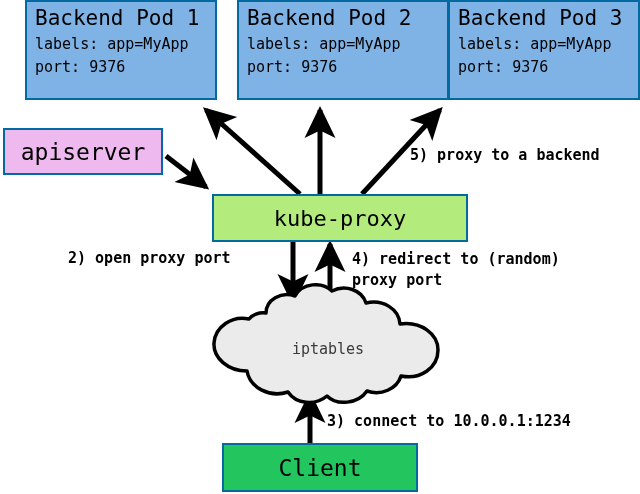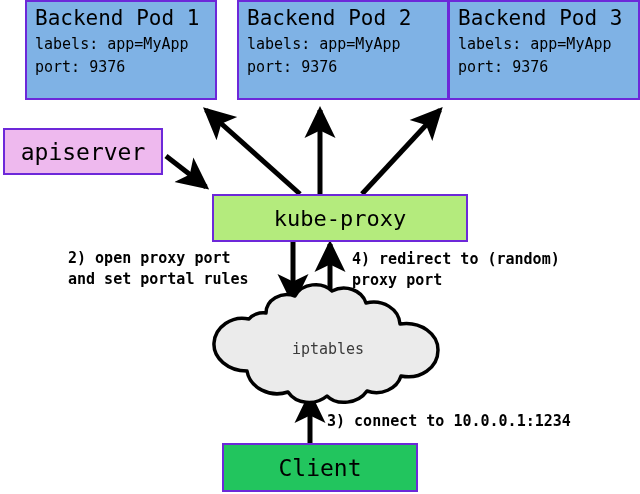--- a/index.html
+++ b/index.html
@@ -18,21 +18,21 @@
   #svg-layer {
     position: absolute;
     left: 0;
     top: 0;
     width: 640px;
     height: 494px;
   }
   .node {
     position: absolute;
     box-sizing: border-box;
-    border: 2px solid #6d28d9;
+    border: 2px solid #0369a1;
     z-index: 3;
   }
   .pod {
     background: #7fb2e5;
     padding: 2px 8px 0 8px;
   }
   .pod-title {
     font-size: 21px;
     line-height: 29px;
     color: #000;
@@ -167,26 +167,28 @@
 
   <div class="cloud-label" style="left:276px; top:340px; width:104px; text-align:center;">iptables</div>
 
   <div class="node client" style="left:222px; top:443px; width:196px; height:49px;">
     <div class="client-label">Client</div>
   </div>
 
 
   <div class="step" style="left:68px; top:248px;">
     <div>2) open proxy port</div>
-    <div>and set portal rules</div>
   </div>
 
   <div class="step" style="left:327px; top:411px;">
     <div>3) connect to 10.0.0.1:1234</div>
   </div>
 
   <div class="step" style="left:352px; top:249px;">
     <div>4) redirect to (random)</div>
     <div>proxy port</div>
   </div>
 
+  <div class="step" style="left:410px; top:145px;">
+    <div>5) proxy to a backend</div>
+  </div>
 
 </div>
 
 </body></html>

